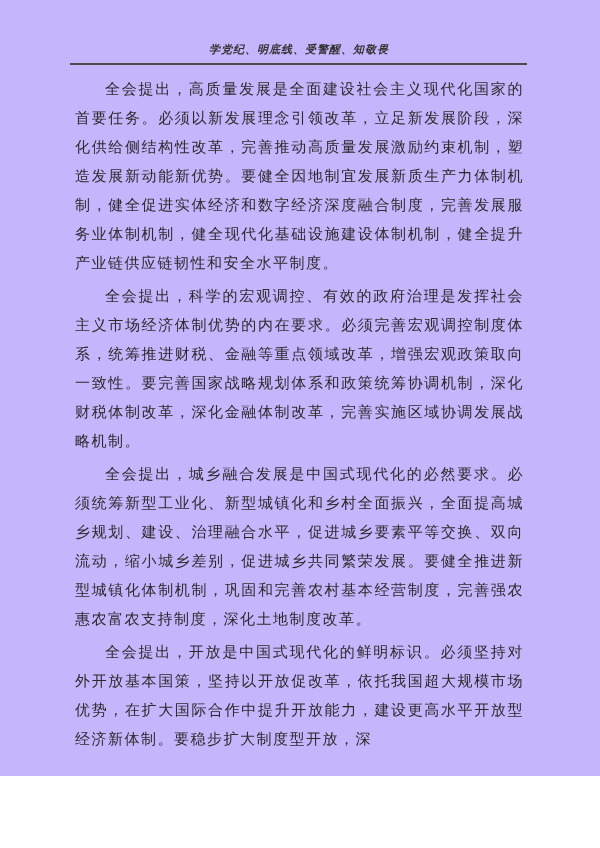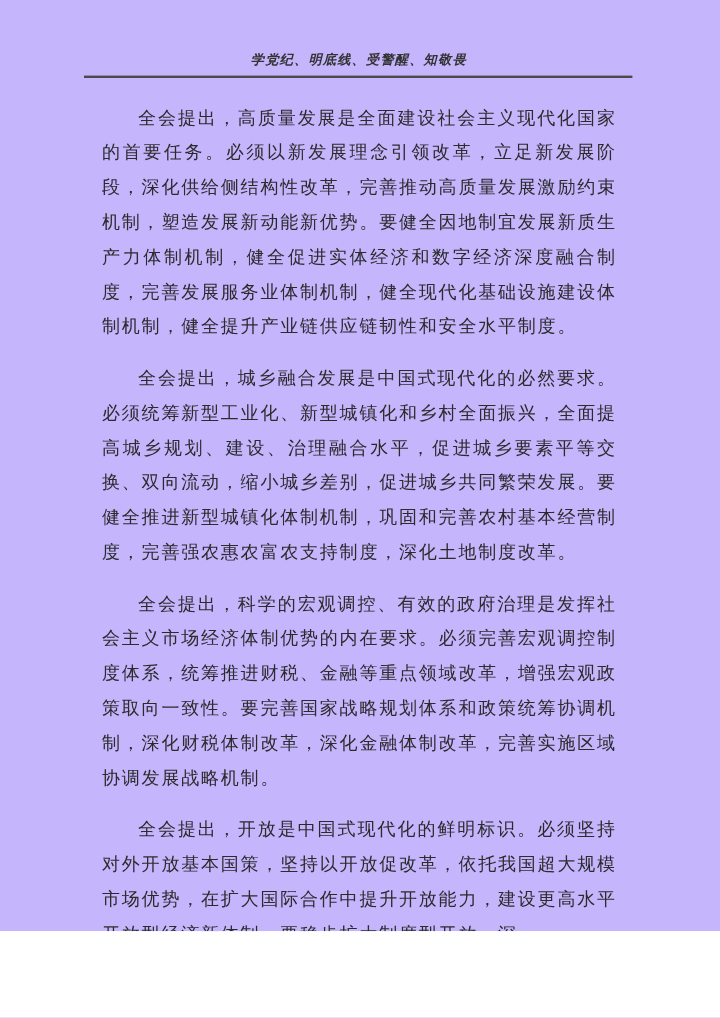--- a/index.html
+++ b/index.html
@@ -41,21 +41,21 @@
     top: 71px;
     left: 71px;
     width: 457px;
     font-size: 15px;
     line-height: 29px;
     letter-spacing: 1.5px;
     color: #2b2b2b;
     text-align: justify;
   }
   .body-text p {
-    margin: 14px;
+    margin: 4px;
     padding: 0;
     text-indent: 2em;
   }
   .page-number {
     position: absolute;
     top: 785px;
     left: 0;
     width: 100%;
     text-align: center;
     font-size: 11px;
@@ -66,20 +66,20 @@
 <body>
 
 <div class="page">
 
   <div class="running-header">学党纪、明底线、受警醒、知敬畏</div>
 
   <div class="header-rule"></div>
 
   <div class="body-text">
     <p>全会提出，高质量发展是全面建设社会主义现代化国家的首要任务。必须以新发展理念引领改革，立足新发展阶段，深化供给侧结构性改革，完善推动高质量发展激励约束机制，塑造发展新动能新优势。要健全因地制宜发展新质生产力体制机制，健全促进实体经济和数字经济深度融合制度，完善发展服务业体制机制，健全现代化基础设施建设体制机制，健全提升产业链供应链韧性和安全水平制度。</p>
+    <p>全会提出，科学的宏观调控、有效的政府治理是发挥社会主义市场经济体制优势的内在要求。必须完善宏观调控制度体系，统筹推进财税、金融等重点领域改革，增强宏观政策取向一致性。要完善国家战略规划体系和政策统筹协调机制，深化财税体制改革，深化金融体制改革，完善实施区域协调发展战略机制。</p>
     <p>全会提出，城乡融合发展是中国式现代化的必然要求。必须统筹新型工业化、新型城镇化和乡村全面振兴，全面提高城乡规划、建设、治理融合水平，促进城乡要素平等交换、双向流动，缩小城乡差别，促进城乡共同繁荣发展。要健全推进新型城镇化体制机制，巩固和完善农村基本经营制度，完善强农惠农富农支持制度，深化土地制度改革。</p>
-    <p>全会提出，科学的宏观调控、有效的政府治理是发挥社会主义市场经济体制优势的内在要求。必须完善宏观调控制度体系，统筹推进财税、金融等重点领域改革，增强宏观政策取向一致性。要完善国家战略规划体系和政策统筹协调机制，深化财税体制改革，深化金融体制改革，完善实施区域协调发展战略机制。</p>
     <p>全会提出，开放是中国式现代化的鲜明标识。必须坚持对外开放基本国策，坚持以开放促改革，依托我国超大规模市场优势，在扩大国际合作中提升开放能力，建设更高水平开放型经济新体制。要稳步扩大制度型开放，深</p>
   </div>
 
   <div class="page-number">7</div>
 
 </div>
 
 </body></html>

